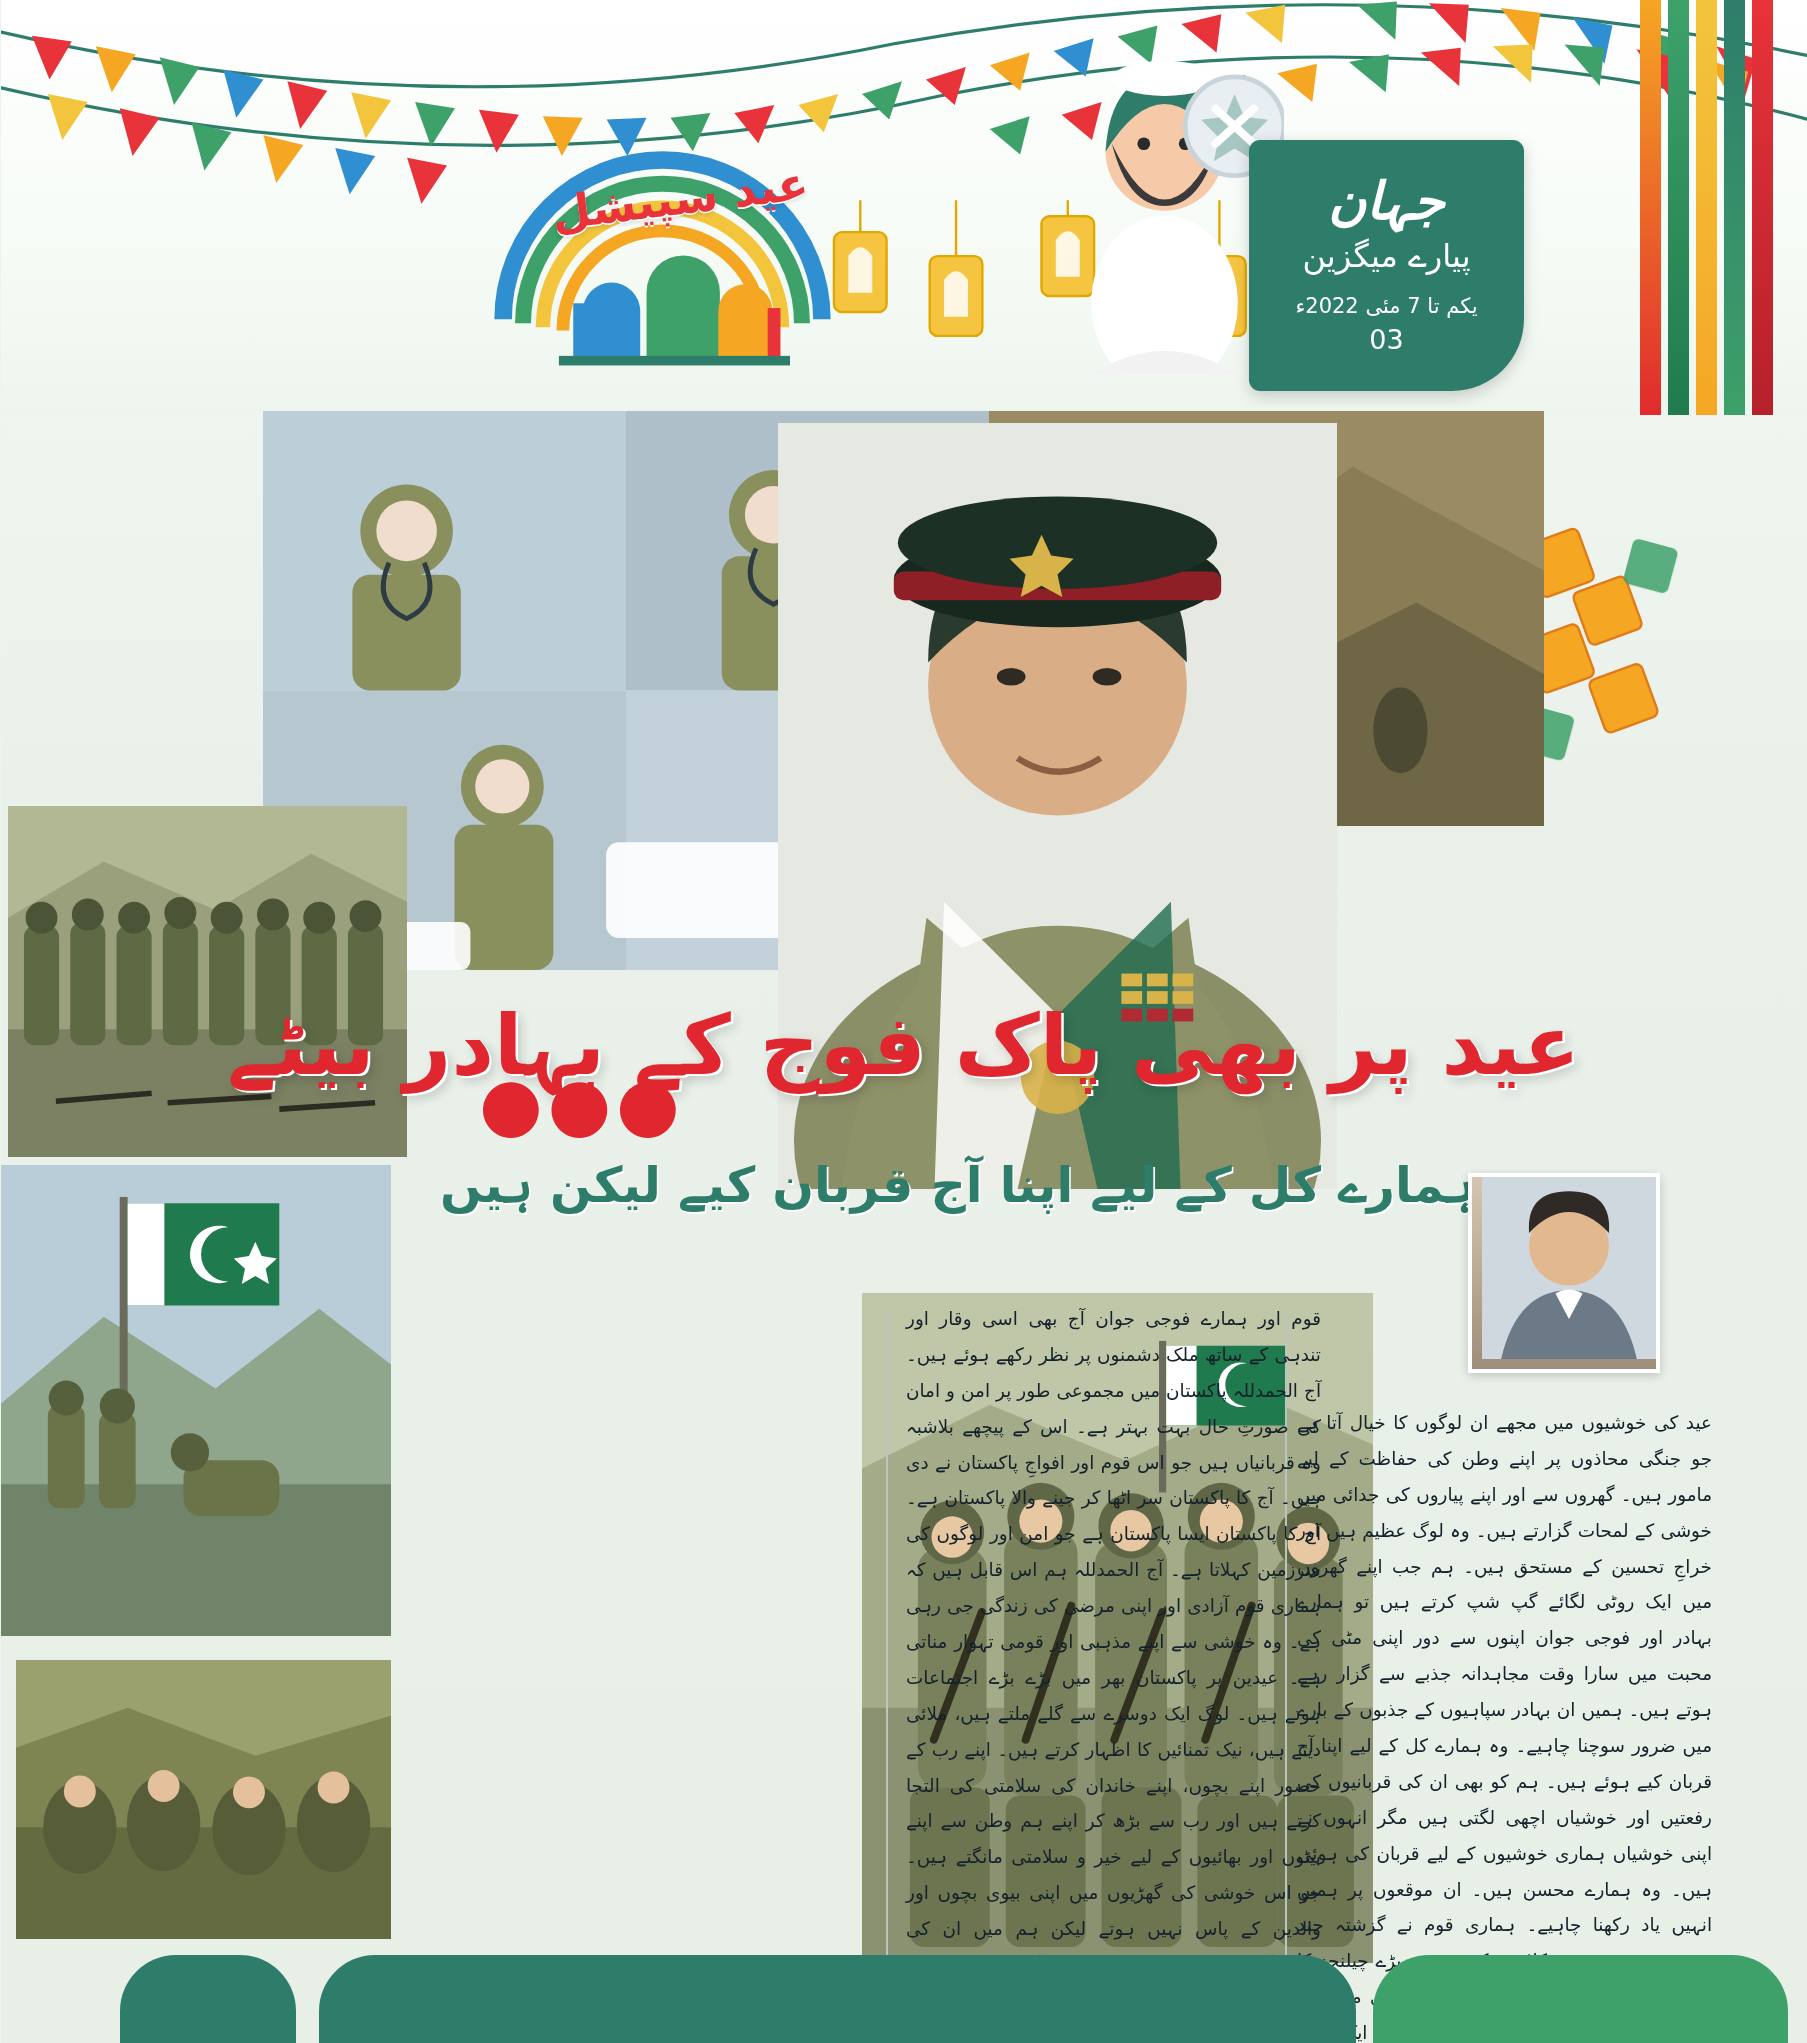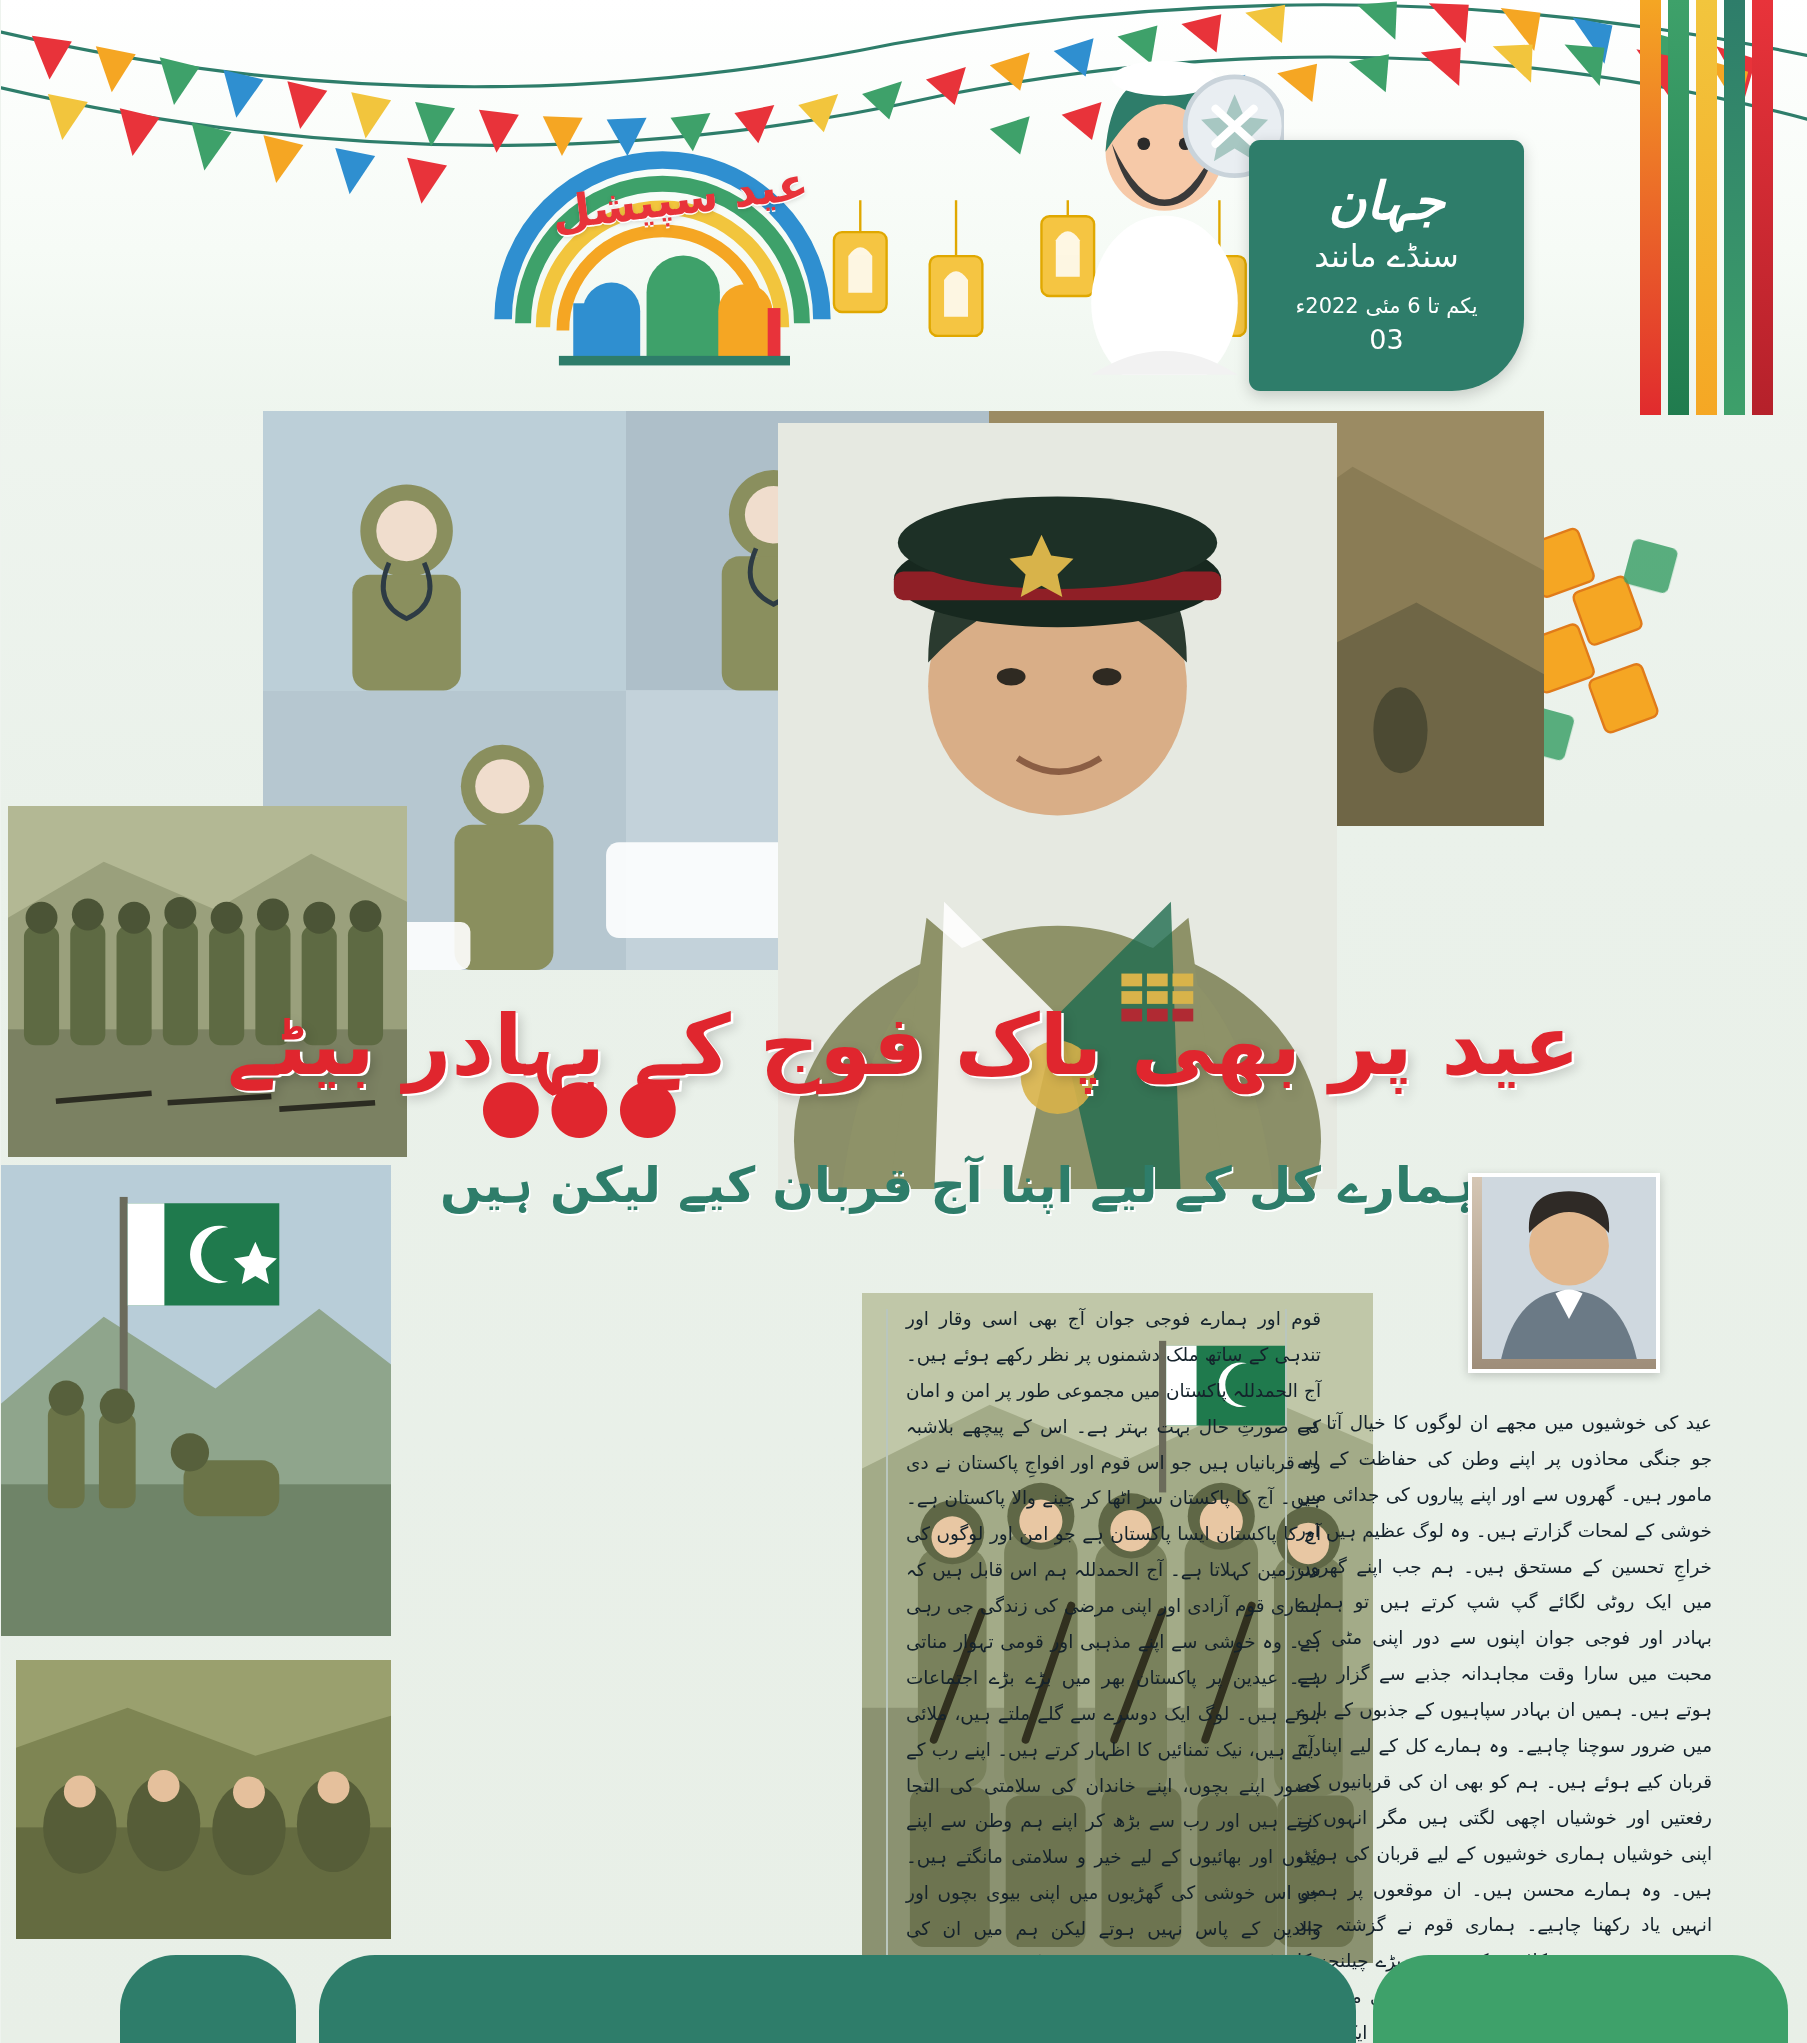--- a/index.html
+++ b/index.html
@@ -243,22 +243,22 @@
       <div class="stripe" style="left:1640px;background:linear-gradient(180deg,#f5a623,#e0262e);"></div>
       <div class="stripe" style="left:1668px;background:linear-gradient(180deg,#3ea16a,#1f7a4d);"></div>
       <div class="stripe" style="left:1696px;background:linear-gradient(180deg,#f2c53d,#f5a623);"></div>
       <div class="stripe" style="left:1724px;background:linear-gradient(180deg,#2e7d6a,#3ea16a);"></div>
       <div class="stripe" style="left:1752px;background:linear-gradient(180deg,#e8333a,#b3202a);"></div>
     </div>
   </div>
 
   <div class="masthead">
     <div class="m-title">جہان</div>
-    <div class="m-sub">سنڈے مانند</div>
-    <div class="m-date">یکم تا 6 مئی 2022ء</div>
+    <div class="m-sub">پیارے میگزین</div>
+    <div class="m-date">یکم تا 7 مئی 2022ء</div>
     <div class="m-page">03</div>
   </div>
 
   <svg class="corner-gift" viewBox="0 0 270 330">
     <g fill="#f5a623" stroke="#e07b1a" stroke-width="3">
       <rect x="30" y="30" width="70" height="70" rx="8" transform="rotate(-20 65 65)"></rect>
       <rect x="90" y="90" width="70" height="70" rx="8" transform="rotate(-20 125 125)"></rect>
       <rect x="30" y="150" width="70" height="70" rx="8" transform="rotate(-20 65 185)"></rect>
       <rect x="110" y="200" width="70" height="70" rx="8" transform="rotate(-20 145 235)"></rect>
     </g>

